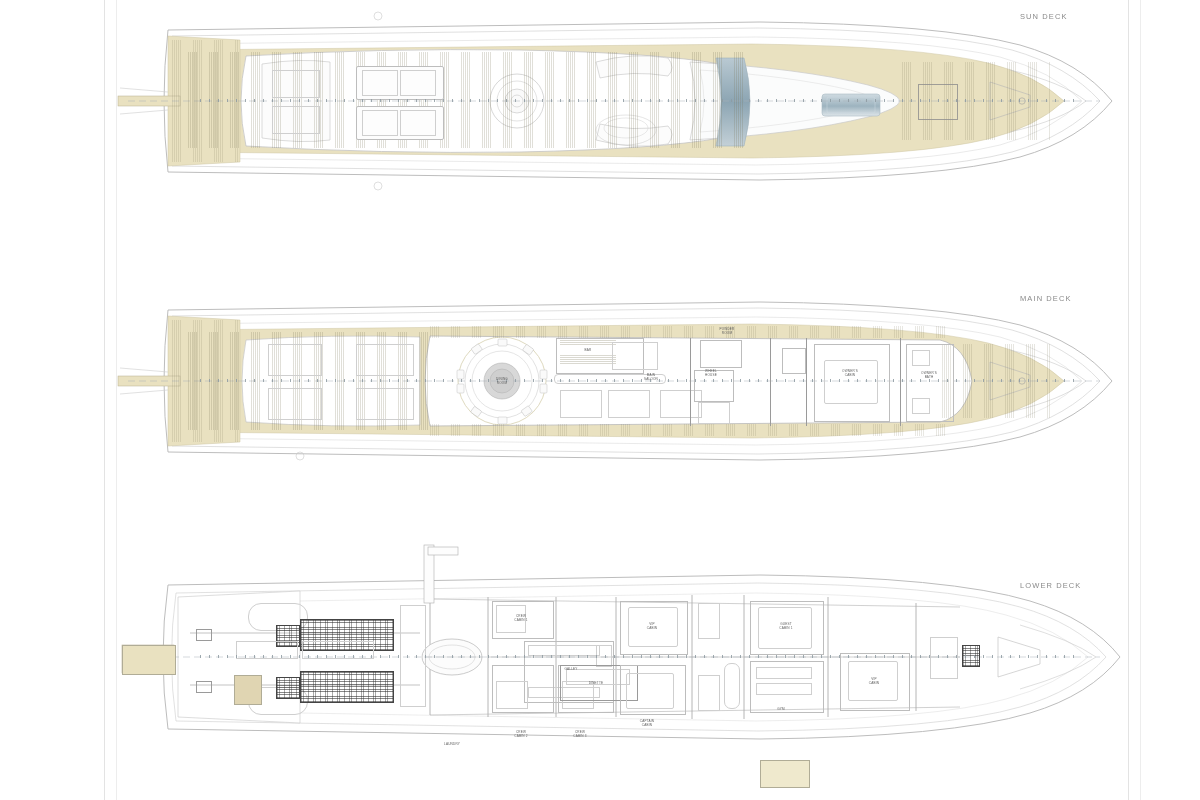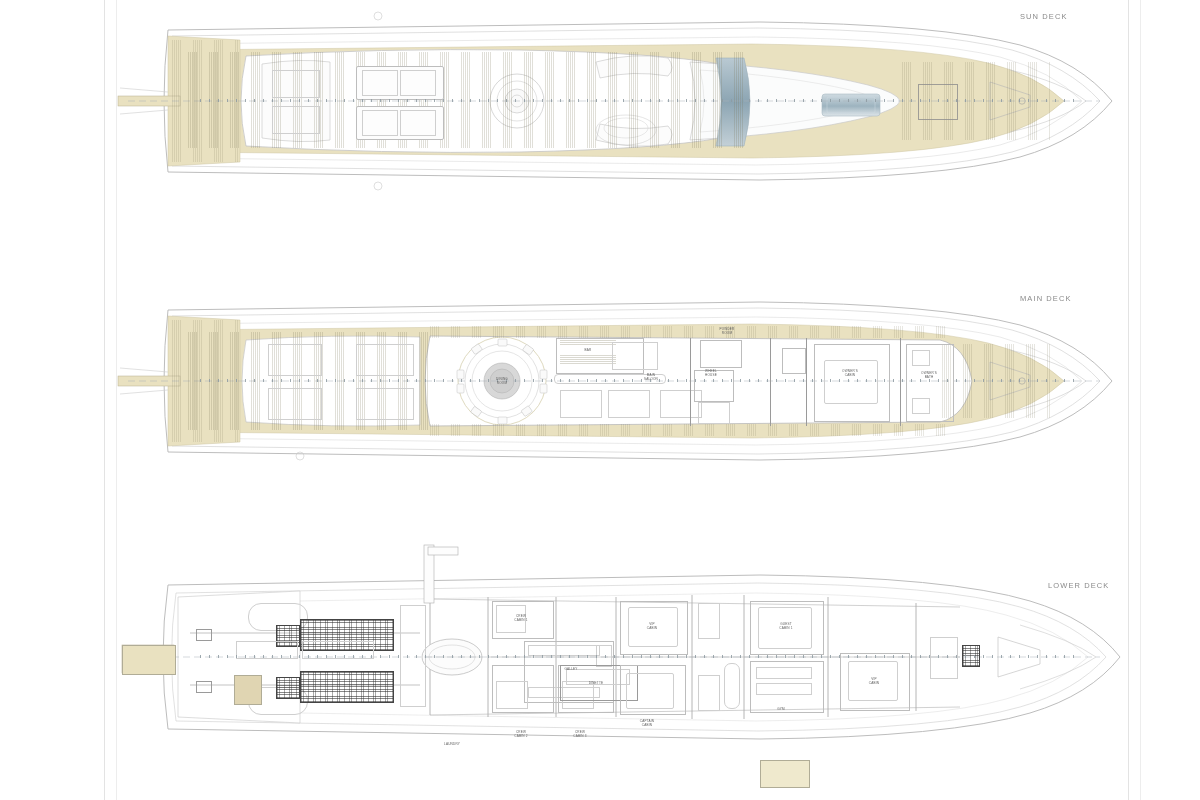--- a/index.html
+++ b/index.html
@@ -337,16 +337,16 @@
     <div class="rlabel" style="left:452px;top:199px">LAUNDRY</div>
     <div class="rlabel" style="left:521px;top:189px">CREW
 CABIN 2</div>
     <div class="rlabel" style="left:596px;top:138px">DINETTE</div>
     <div class="rlabel" style="left:580px;top:189px">CREW
 CABIN 3</div>
     <div class="rlabel" style="left:647px;top:178px">CAPTAIN
 CABIN</div>
     <div class="rlabel" style="left:781px;top:164px">GYM</div>
 
-    <div class="deck-label" style="left:1048px;top:36px">LOWER DECK</div>
+    <div class="deck-label" style="left:1020px;top:36px">LOWER DECK</div>
   </div>
 
 </div>
 
 </body></html>

